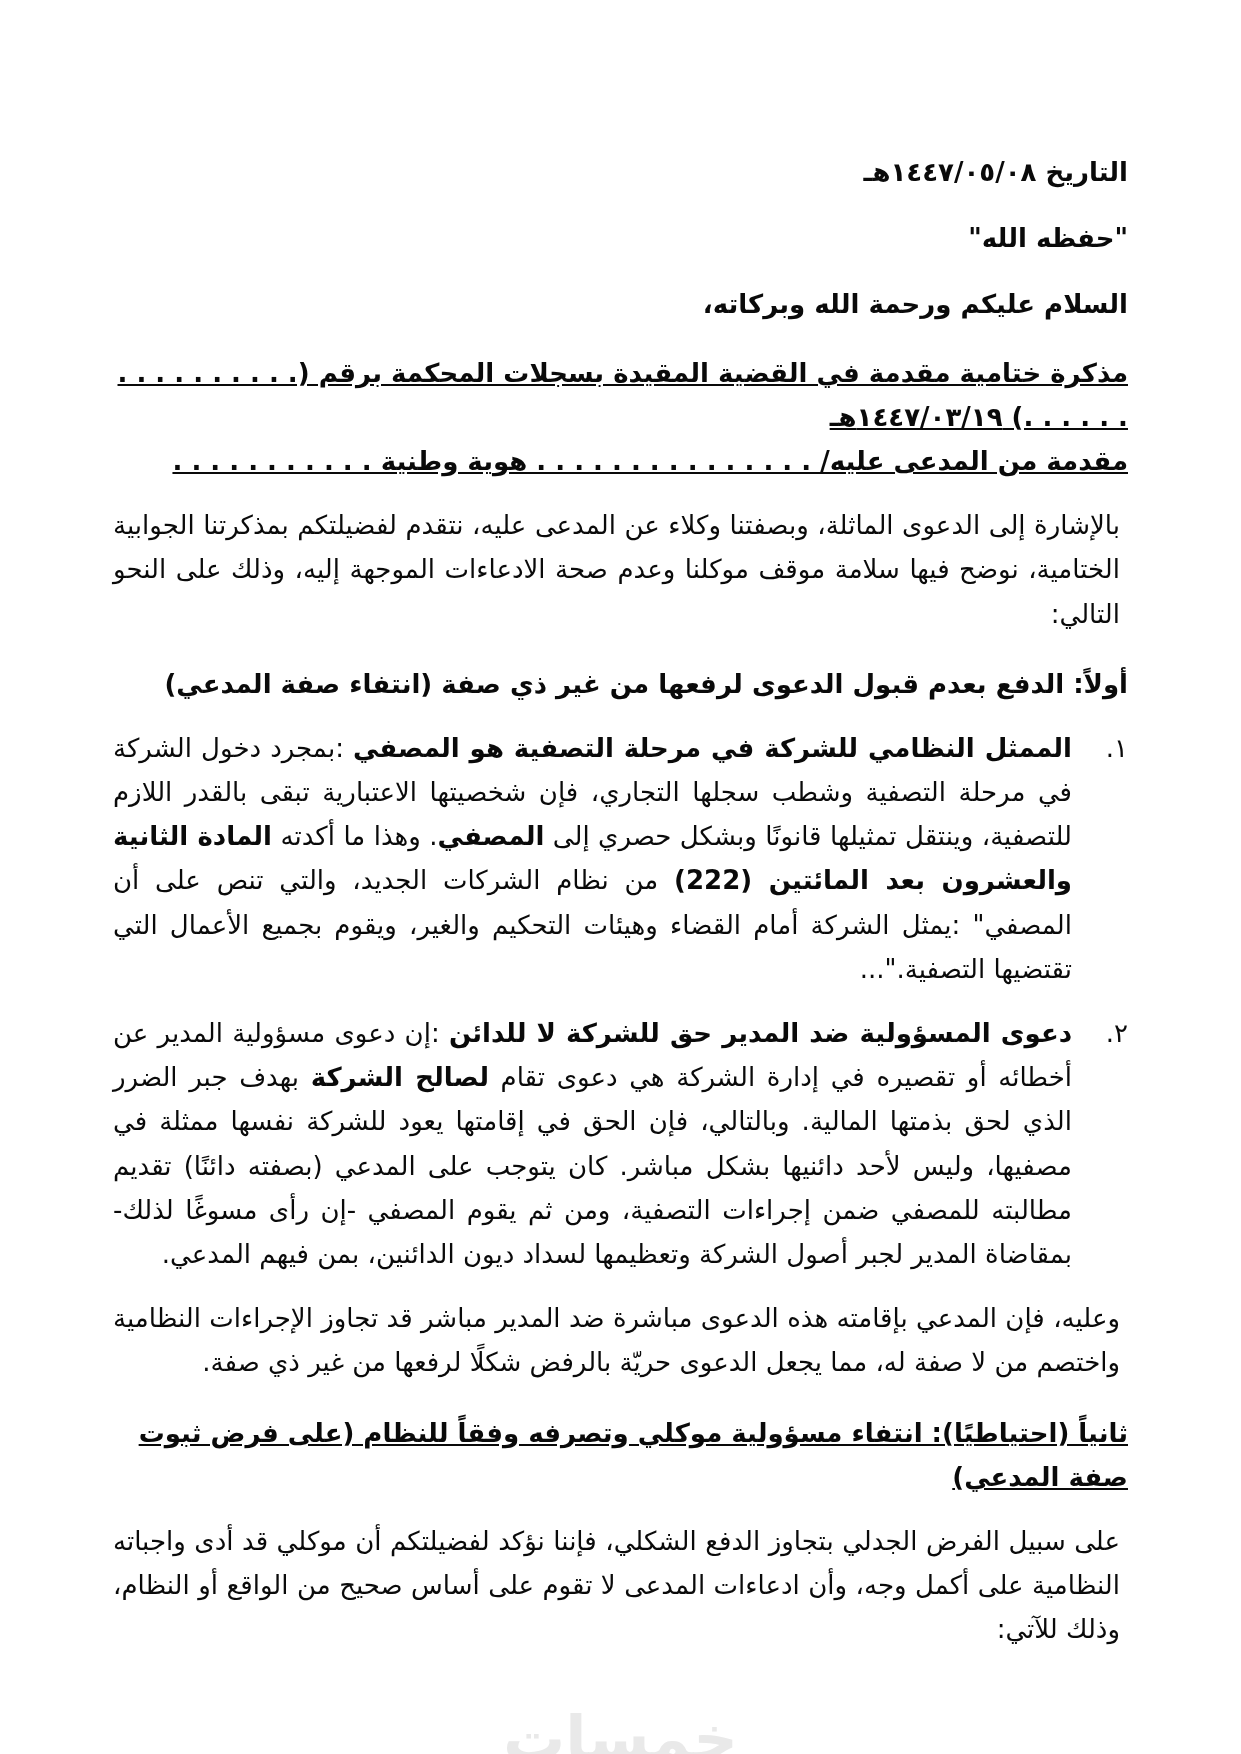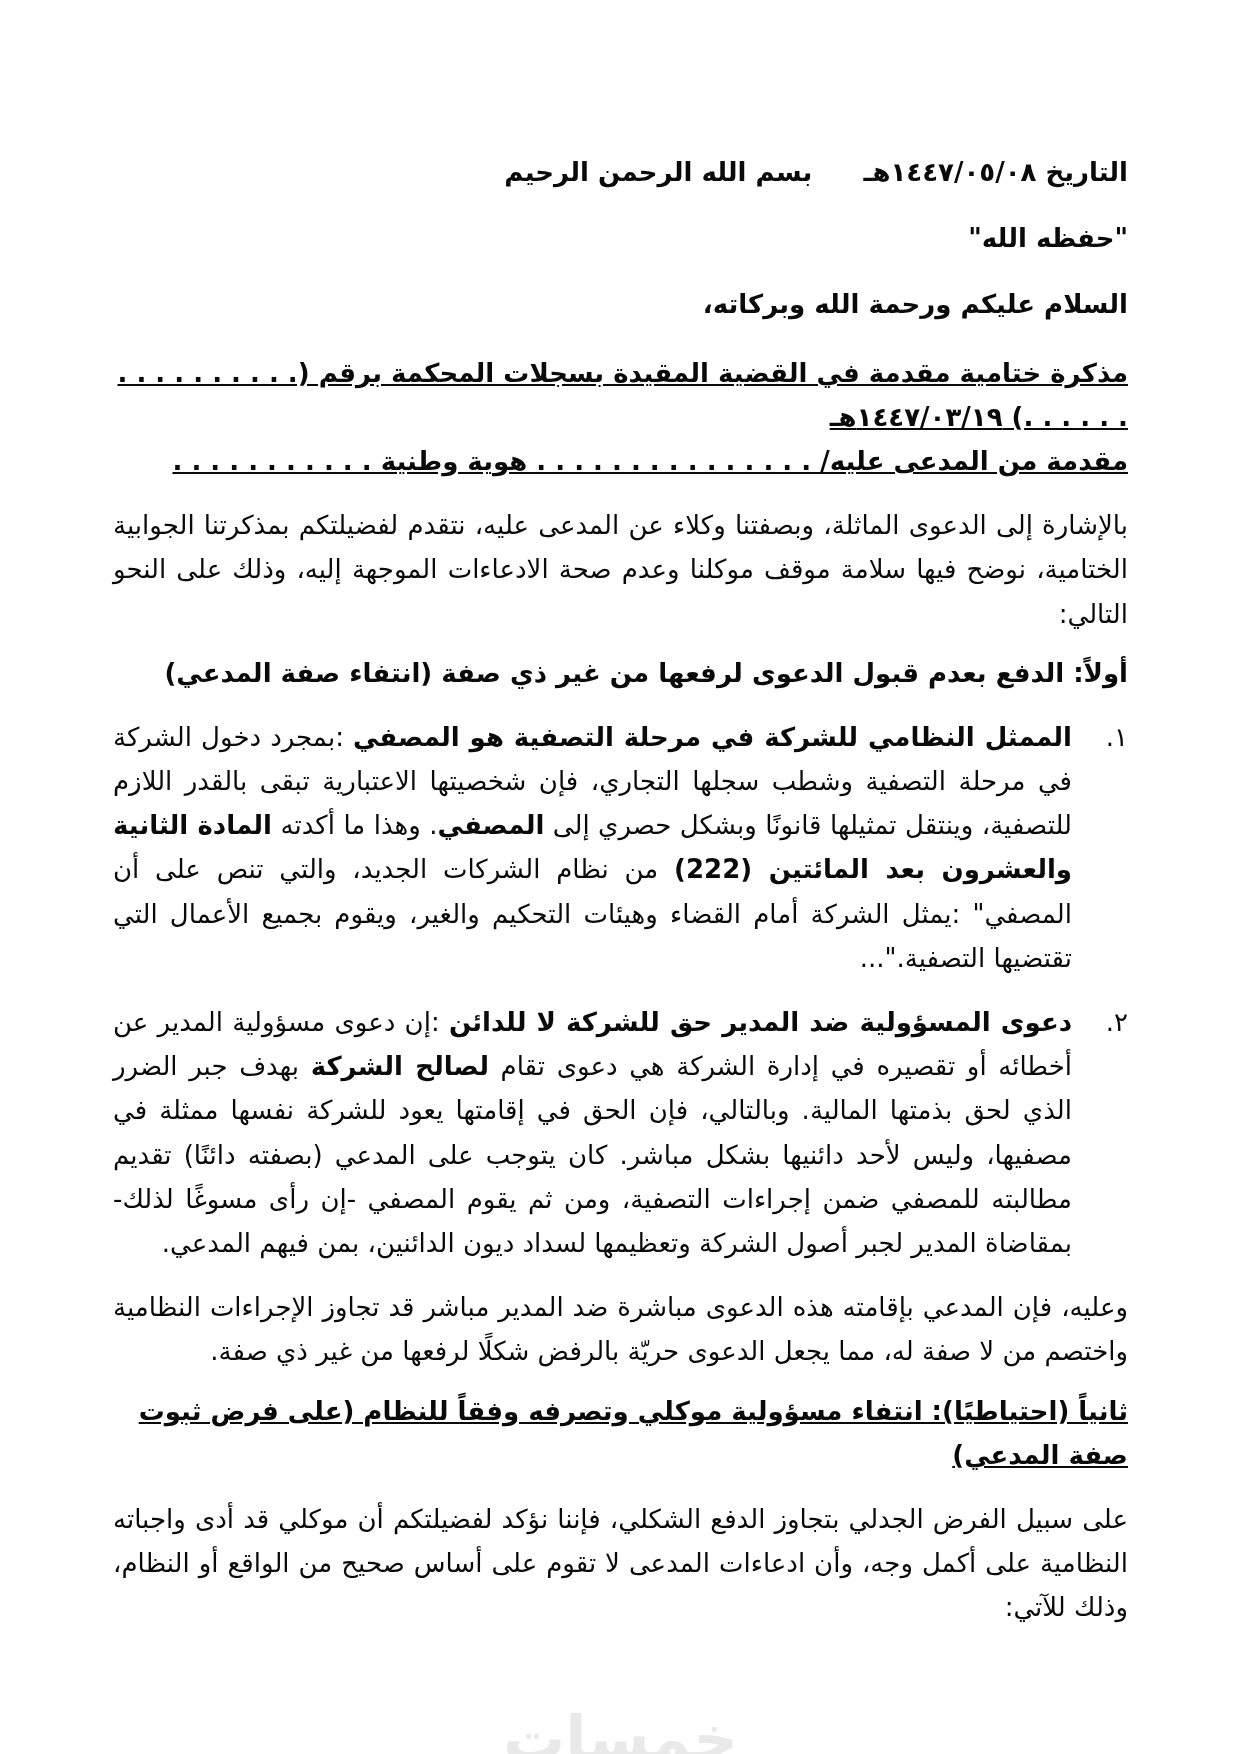--- a/index.html
+++ b/index.html
@@ -19,22 +19,22 @@
     overflow:hidden;
   }
   .hrow1{display:flex;align-items:baseline;font-weight:bold;}
   .hdate{white-space:nowrap;}
   .hbasmala{flex:1;text-align:center;}
   .hspacer{width:340px;flex:none;}
   .hrow2{display:flex;justify-content:space-between;align-items:baseline;font-weight:bold;margin-top:22px;}
   .greeting{font-weight:bold;margin-top:22px;}
   .memoline{font-weight:bold;text-decoration:underline;margin-top:24px;text-align:right;}
   .subline{font-weight:bold;text-decoration:underline;text-align:right;}
-  .para{margin:20px 0 0 0;text-align:justify;}
-  .heading{font-weight:bold;margin-top:15px;}
+  .para{margin:20px 8px 0 0;text-align:justify;}
+  .heading{font-weight:bold;margin-top:26px;}
   .heading.u{text-decoration:underline;}
   .li{display:flex;margin-top:20px;}
   .li .num{flex:none;width:56px;}
   .li .litext{flex:1;text-align:justify;}
   .litext b, .para b{font-weight:bold;}
   .watermark{
     position:absolute;
     bottom:-16px;
     left:50%;
     transform:translateX(-50%);
@@ -45,21 +45,20 @@
     white-space:nowrap;
   }
 </style>
 </head>
 <body>
 
 <div class="page">
 
   <div class="hrow1">
     <span class="hdate">التاريخ  ١٤٤٧/٠٥/٠٨هـ</span>
-    <span class="hbasmala">بسم الله الرحمن الرحيم</span>
     <span class="hspacer"></span>
   </div>
 
   <div class="hrow2">
     <span>"حفظه الله"</span>
   </div>
 
   <div class="greeting">السلام عليكم ورحمة الله وبركاته،</div>
 
   <div class="memoline">مذكرة ختامية مقدمة في القضية المقيدة بسجلات المحكمة برقم (. . . . . . . . . . . . . . . .) ١٤٤٧/٠٣/١٩هـ</div>

